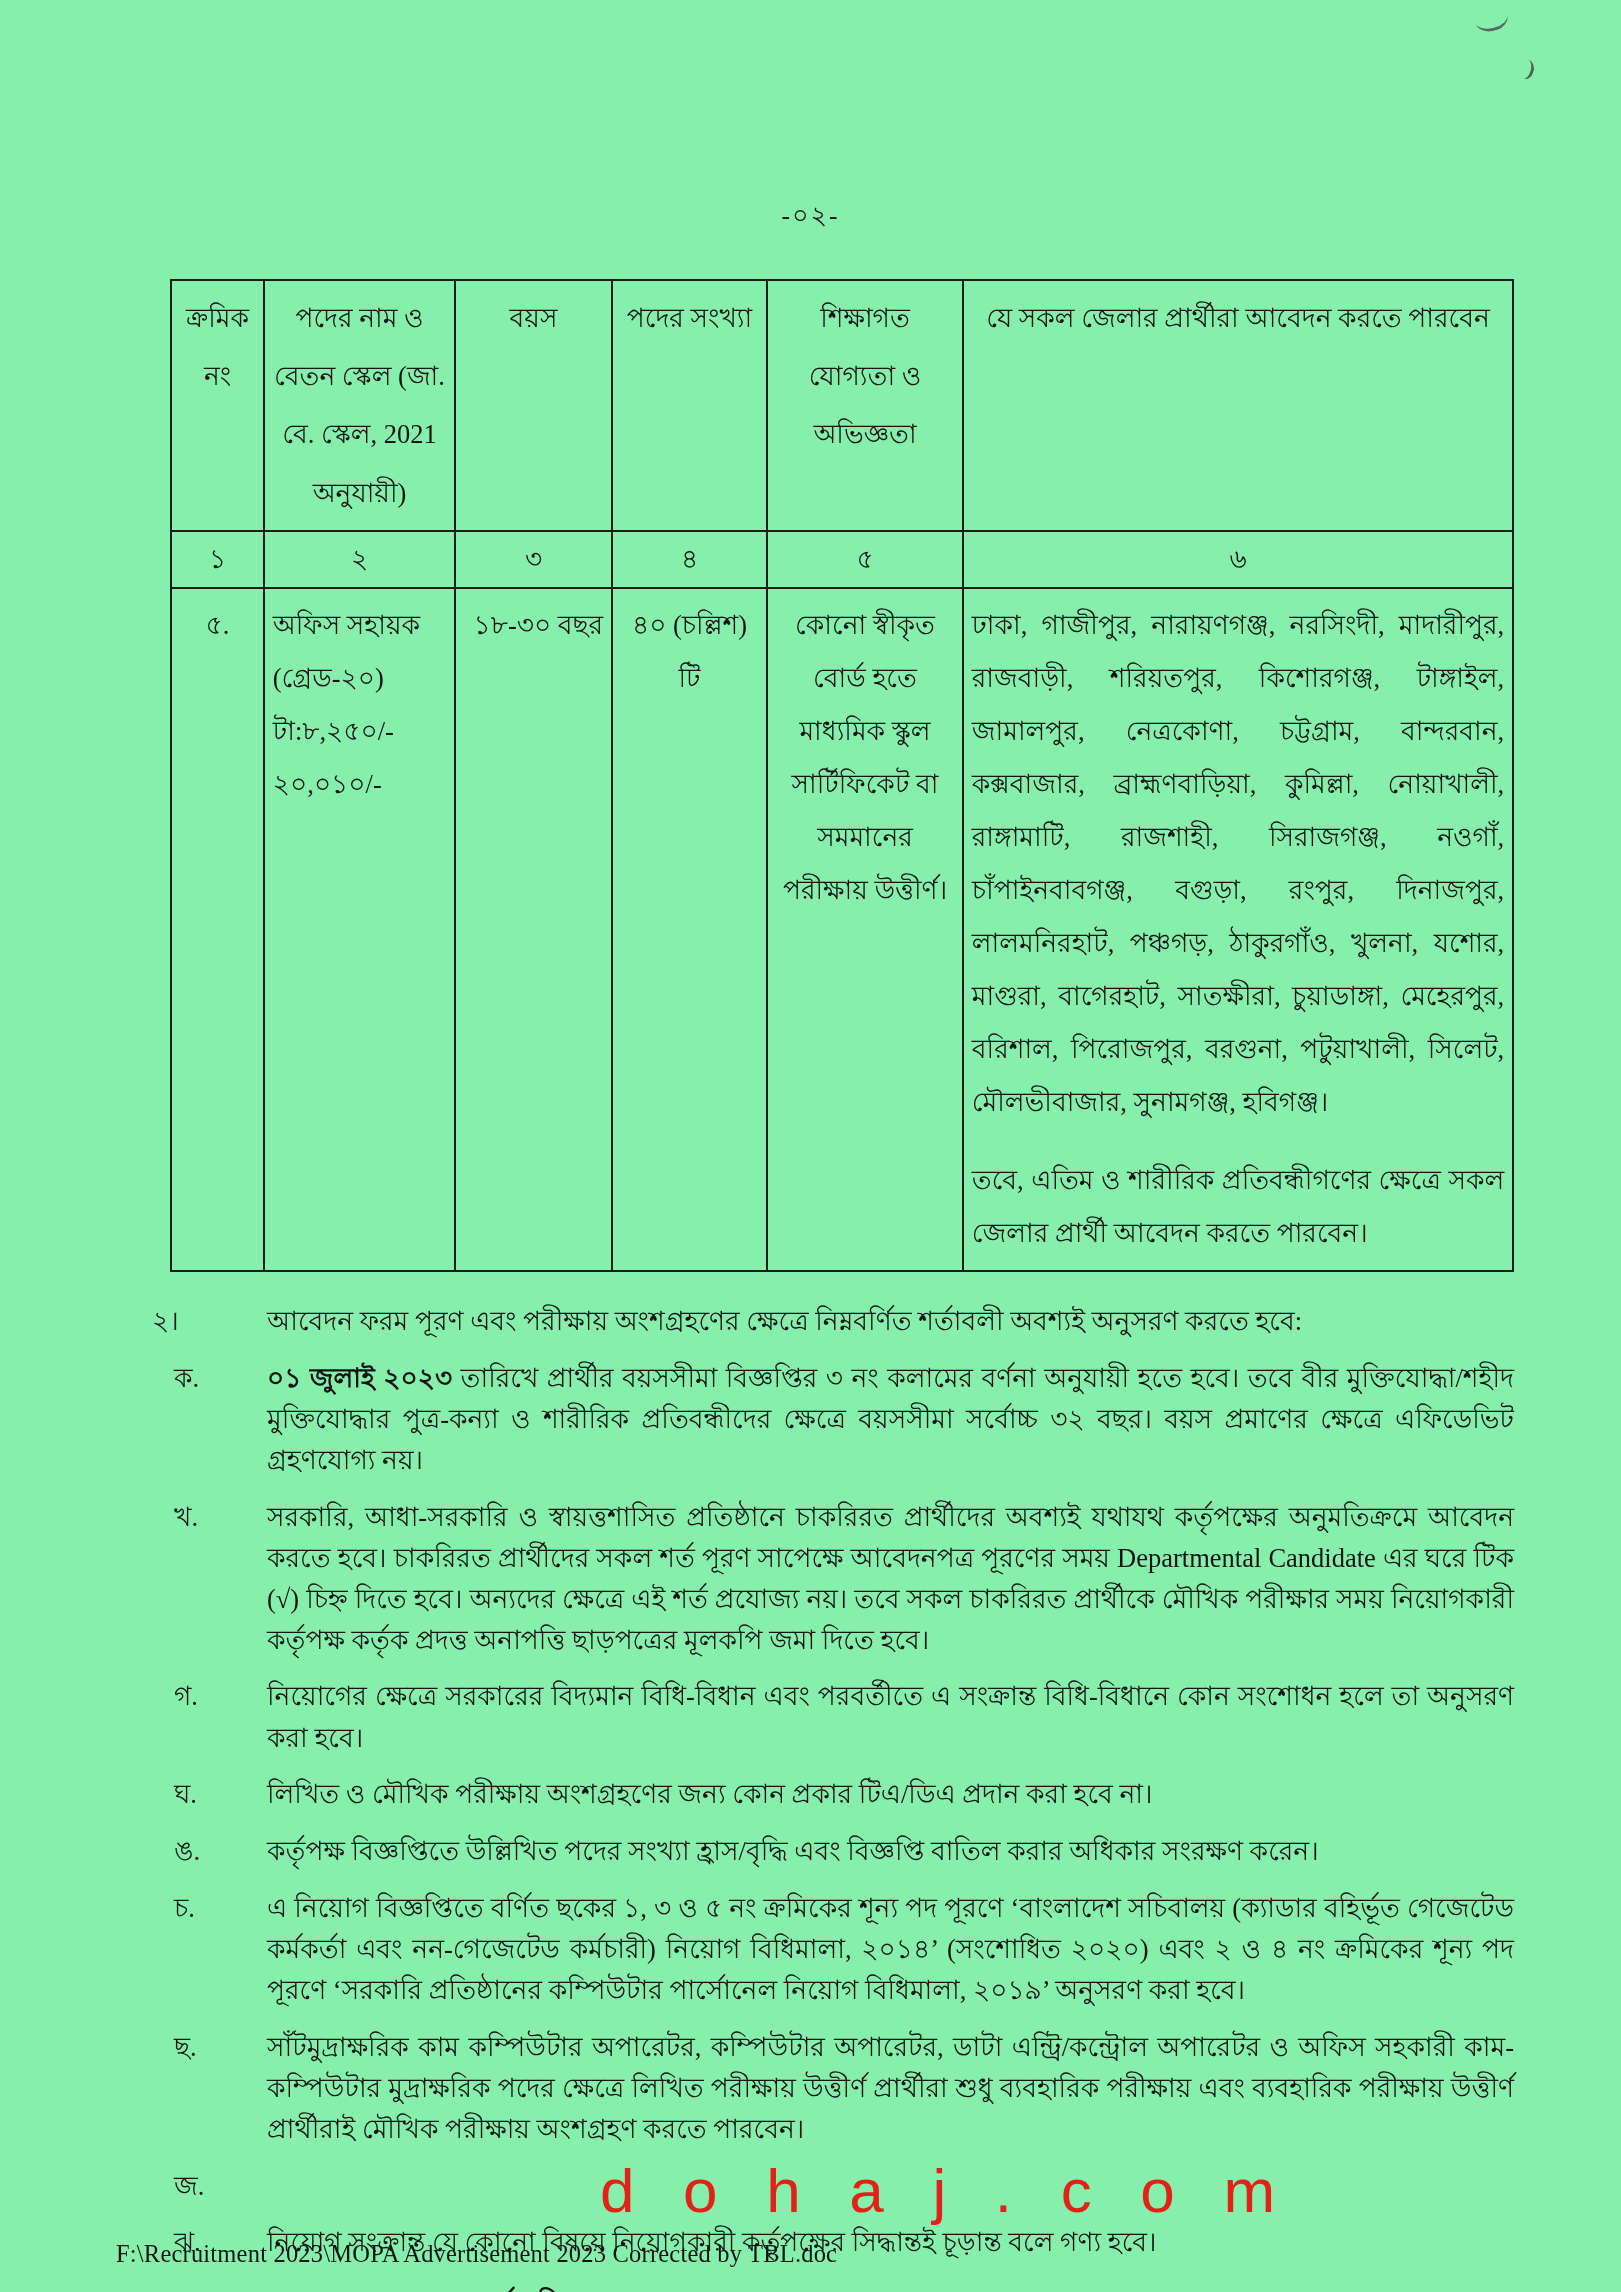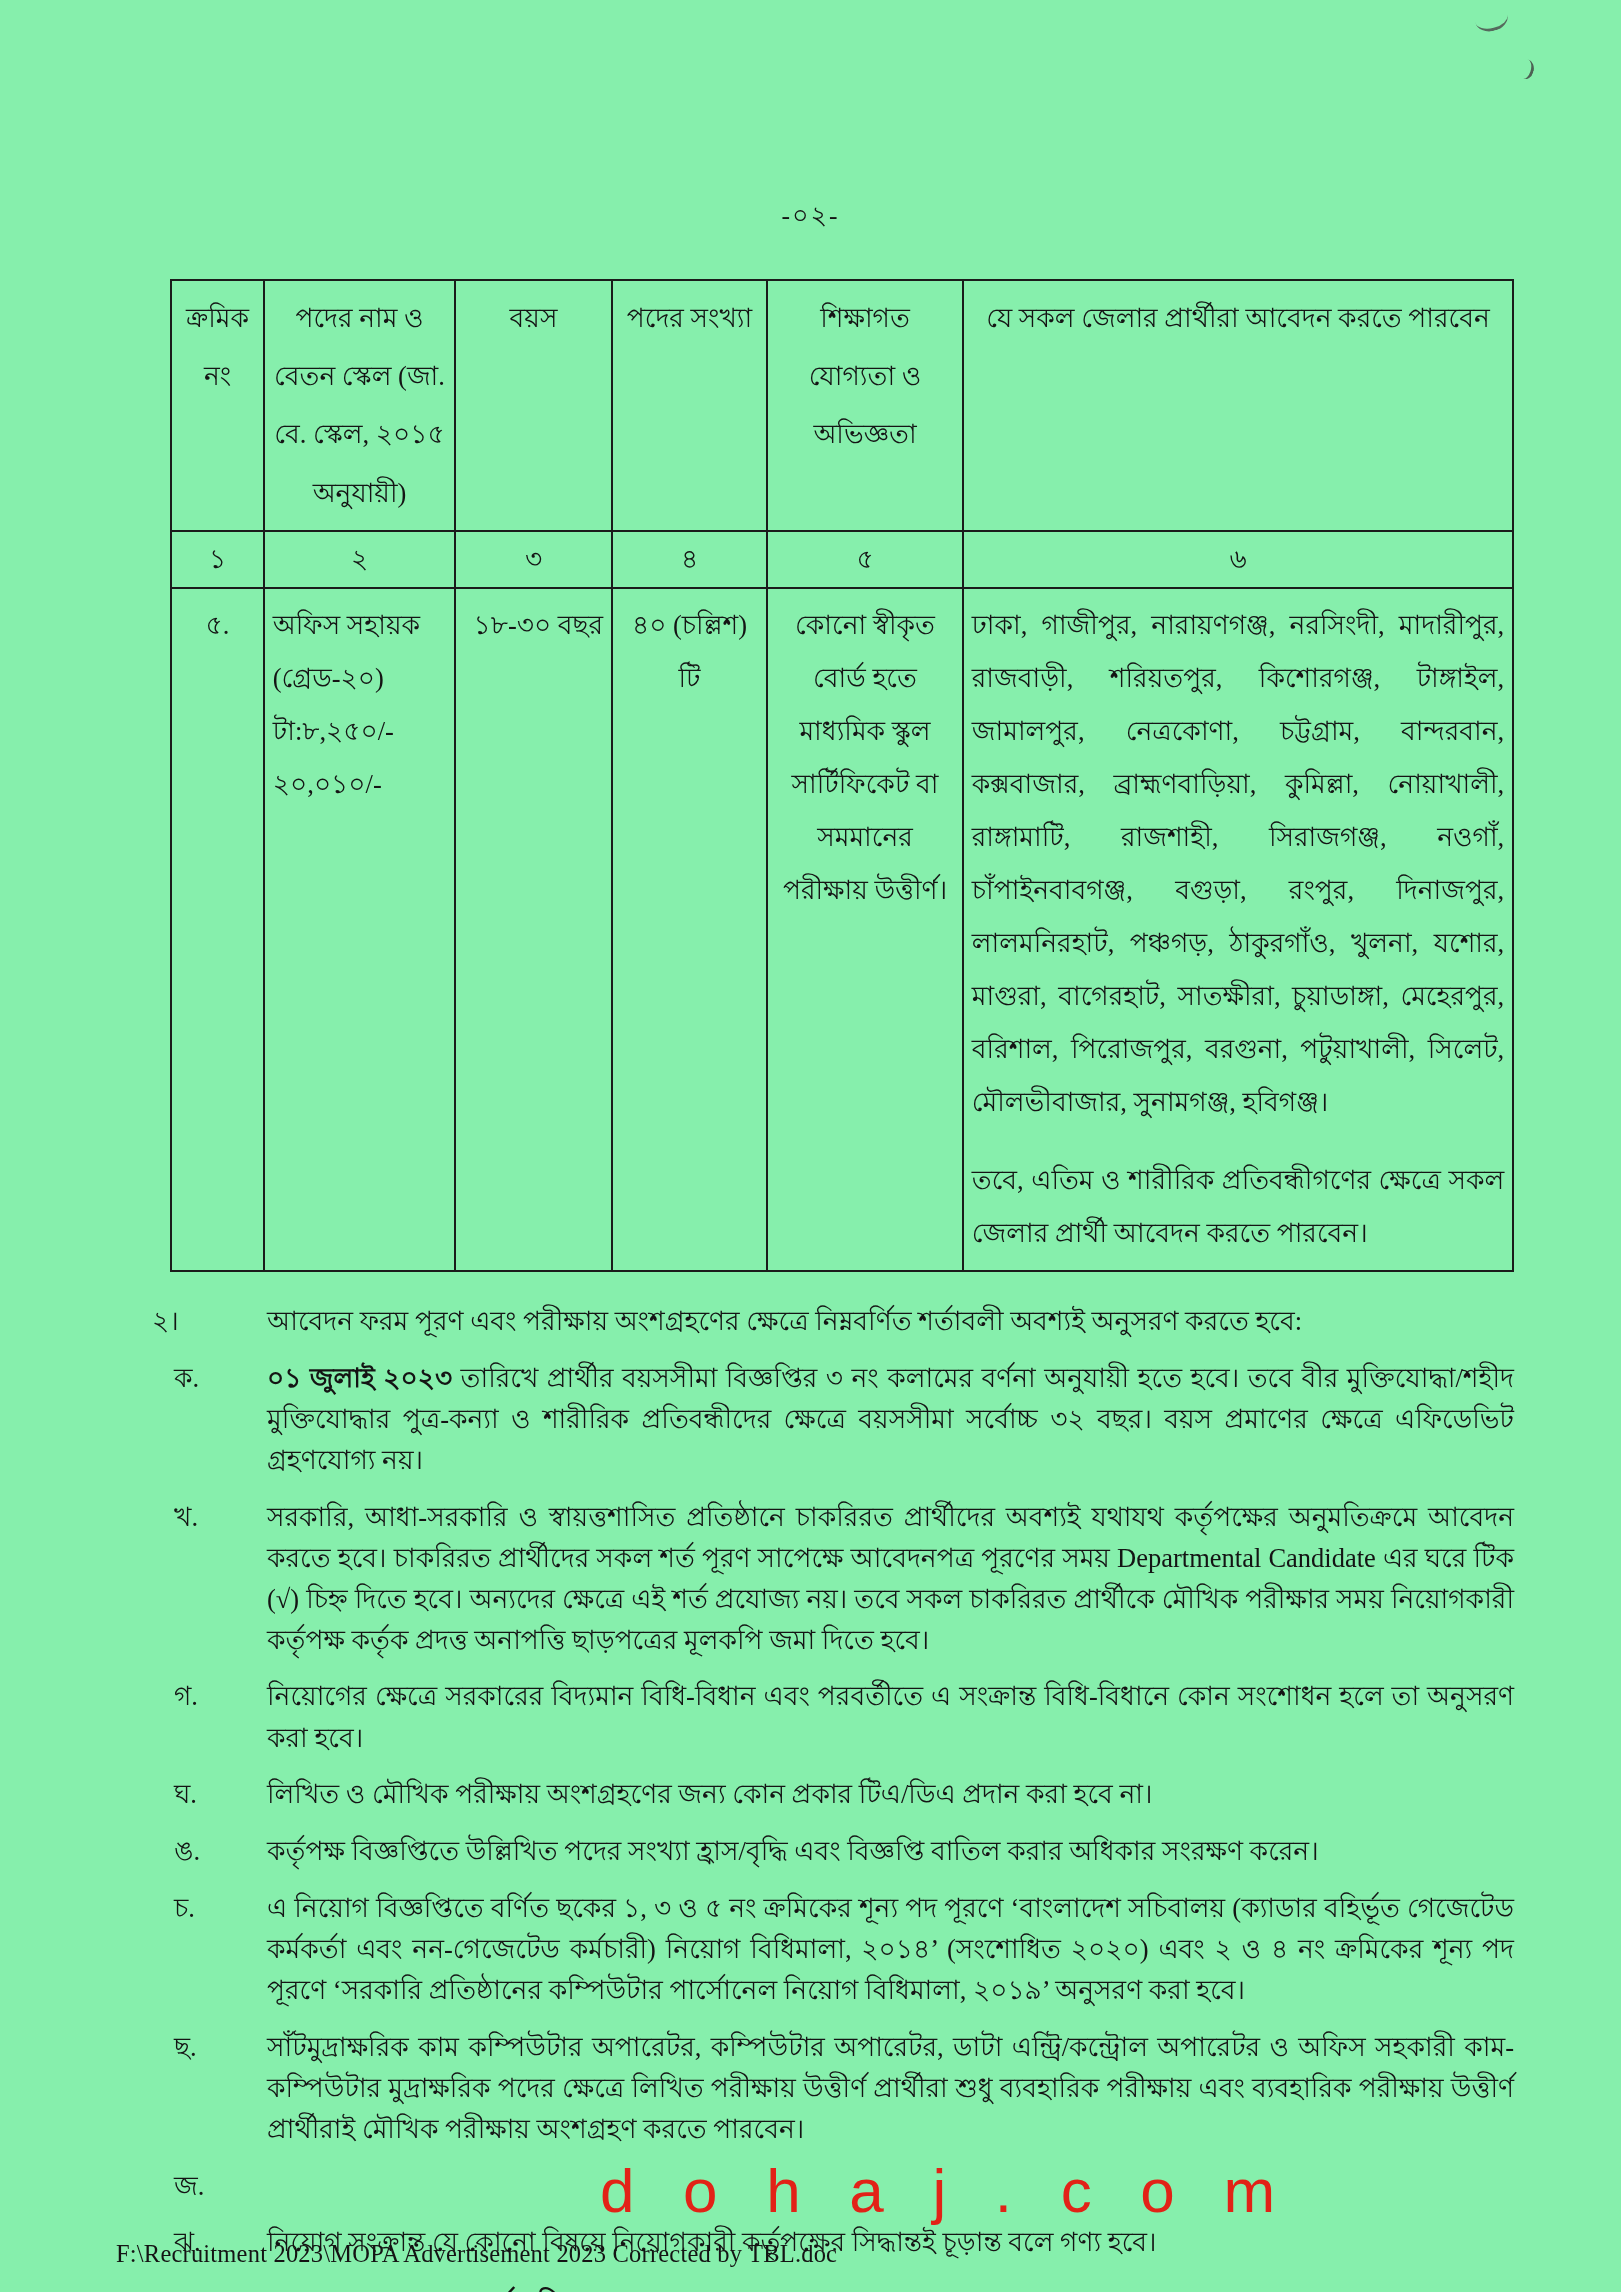--- a/index.html
+++ b/index.html
@@ -82,21 +82,21 @@
         <col style="width:93px">
           <col style="width:191px">
           <col style="width:157px">
         <col style="width:155px">
           <col style="width:196px">
           <col style="width:550px">
       </colgroup>
       <tbody>
           <tr class="head">
         <th>ক্রমিক নং</th>
-        <th>পদের নাম ও বেতন স্কেল (জা. বে. স্কেল, ২০১৫ অনুযায়ী)</th>
+        <th>পদের নাম ও বেতন স্কেল (জা. বে. স্কেল, 2021 অনুযায়ী)</th>
         <th>বয়স</th>
         <th>পদের সংখ্যা</th>
         <th>শিক্ষাগত যোগ্যতা ও অভিজ্ঞতা</th>
         <th>যে সকল জেলার প্রার্থীরা আবেদন করতে পারবেন</th>
       </tr>
       <tr class="nums">
         <td>১</td>
         <td>২</td>
         <td>৩</td>
         <td>৪</td>

